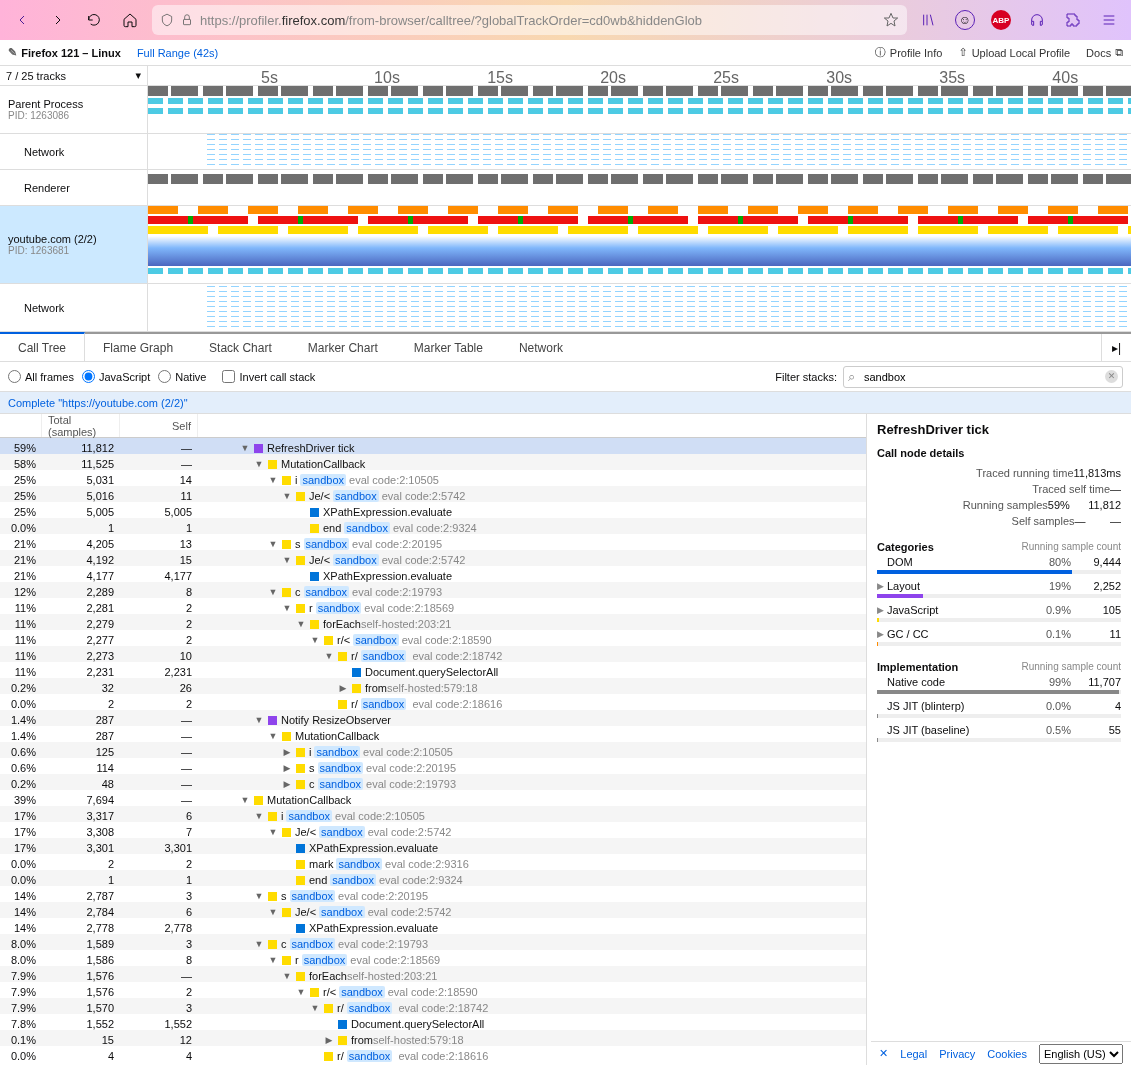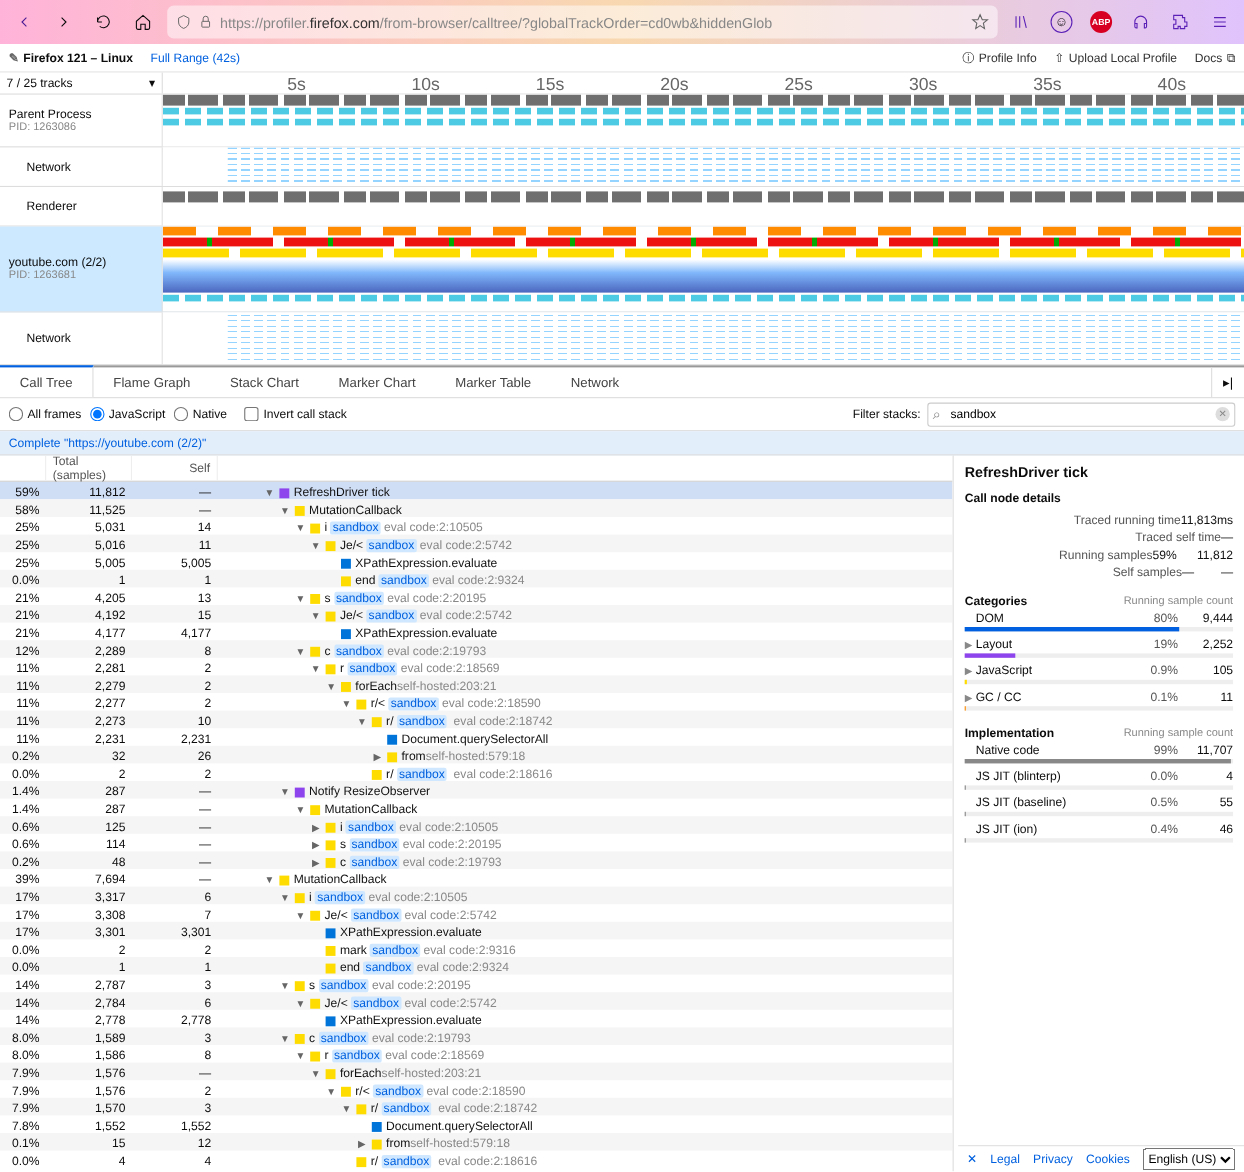--- a/index.html
+++ b/index.html
@@ -878,31 +878,20 @@
           <div class="cat-row-head">
             <span class="tw"></span>
             <span class="name">JS JIT (baseline)</span>
             <span class="pct">0.5%</span>
             <span class="cnt">55</span>
           </div>
           <div class="cat-bar">
             <div style="width:0.5%;background:#888"></div>
           </div>
         </div>
-        <div class="cat-row">
-          <div class="cat-row-head">
-            <span class="tw"></span>
-            <span class="name">JS JIT (ion)</span>
-            <span class="pct">0.4%</span>
-            <span class="cnt">46</span>
-          </div>
-          <div class="cat-bar">
-            <div style="width:0.5%;background:#888"></div>
-          </div>
-        </div>
       </div>
   </div>
 </div>
 
 <div class="footer">
   <span class="close">✕</span>
   <a>Legal</a>
   <a>Privacy</a>
   <a>Cookies</a>
   <select><option>English (US)</option></select>

